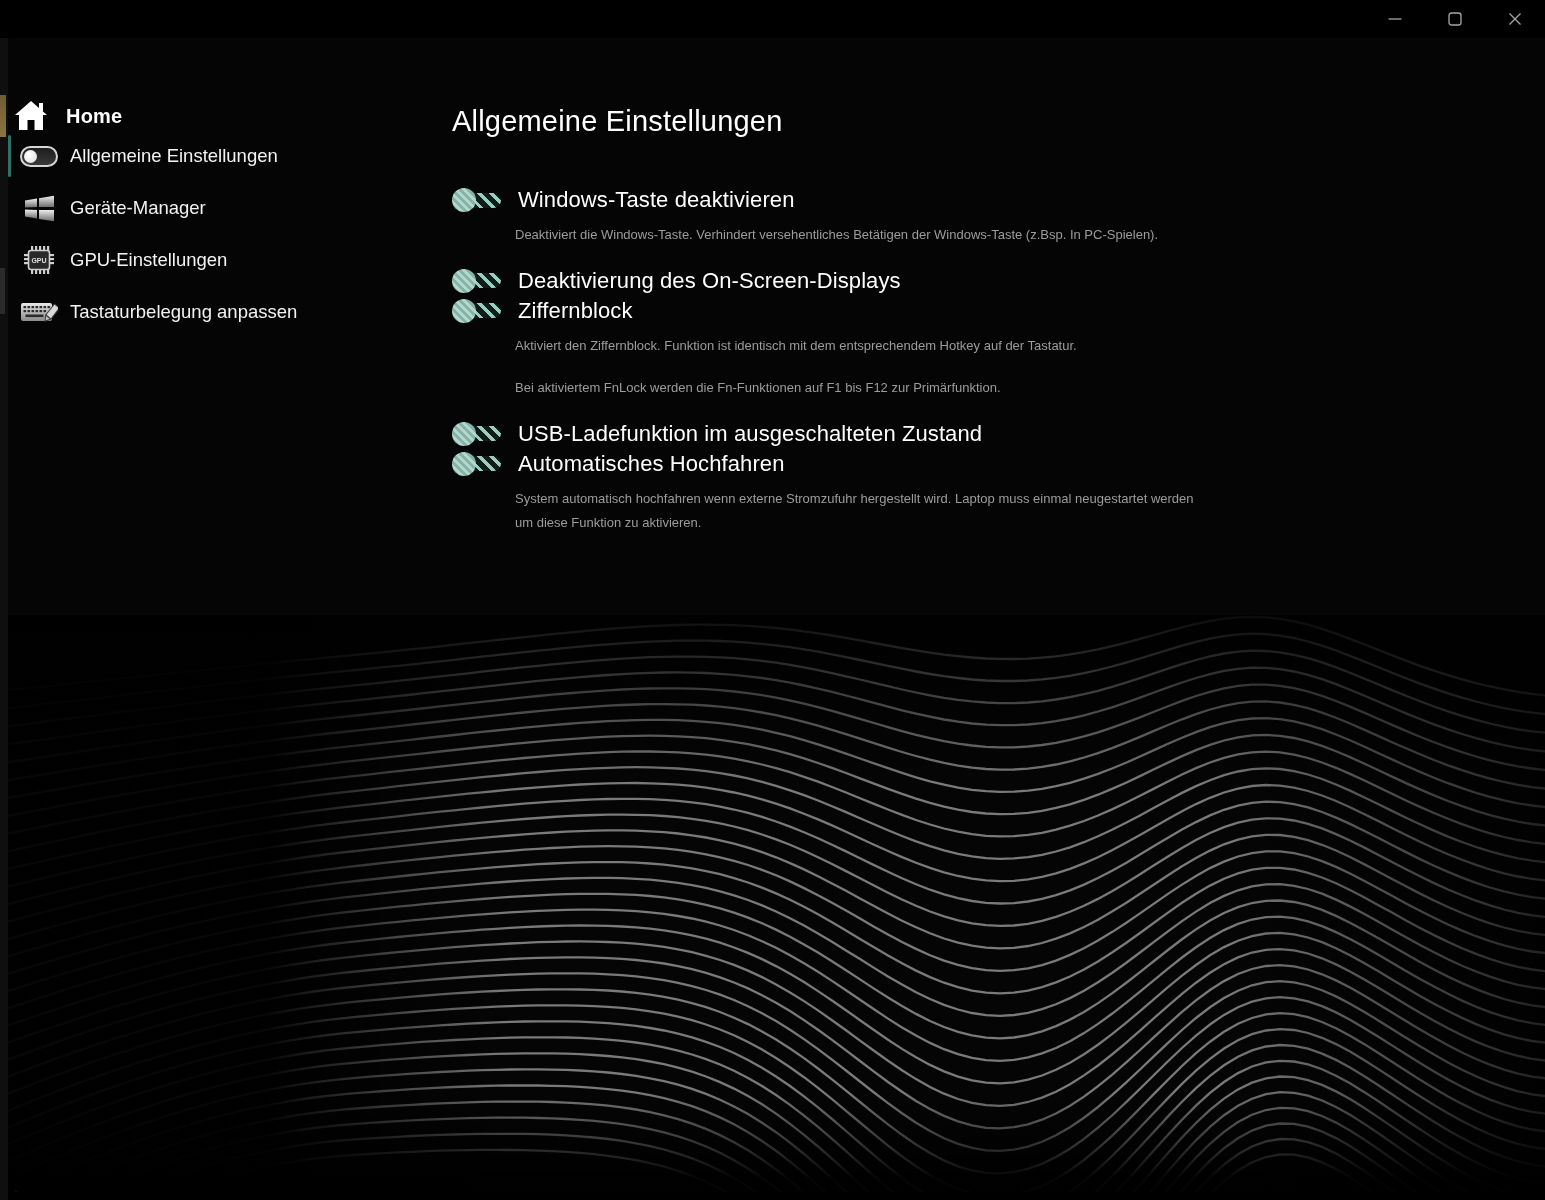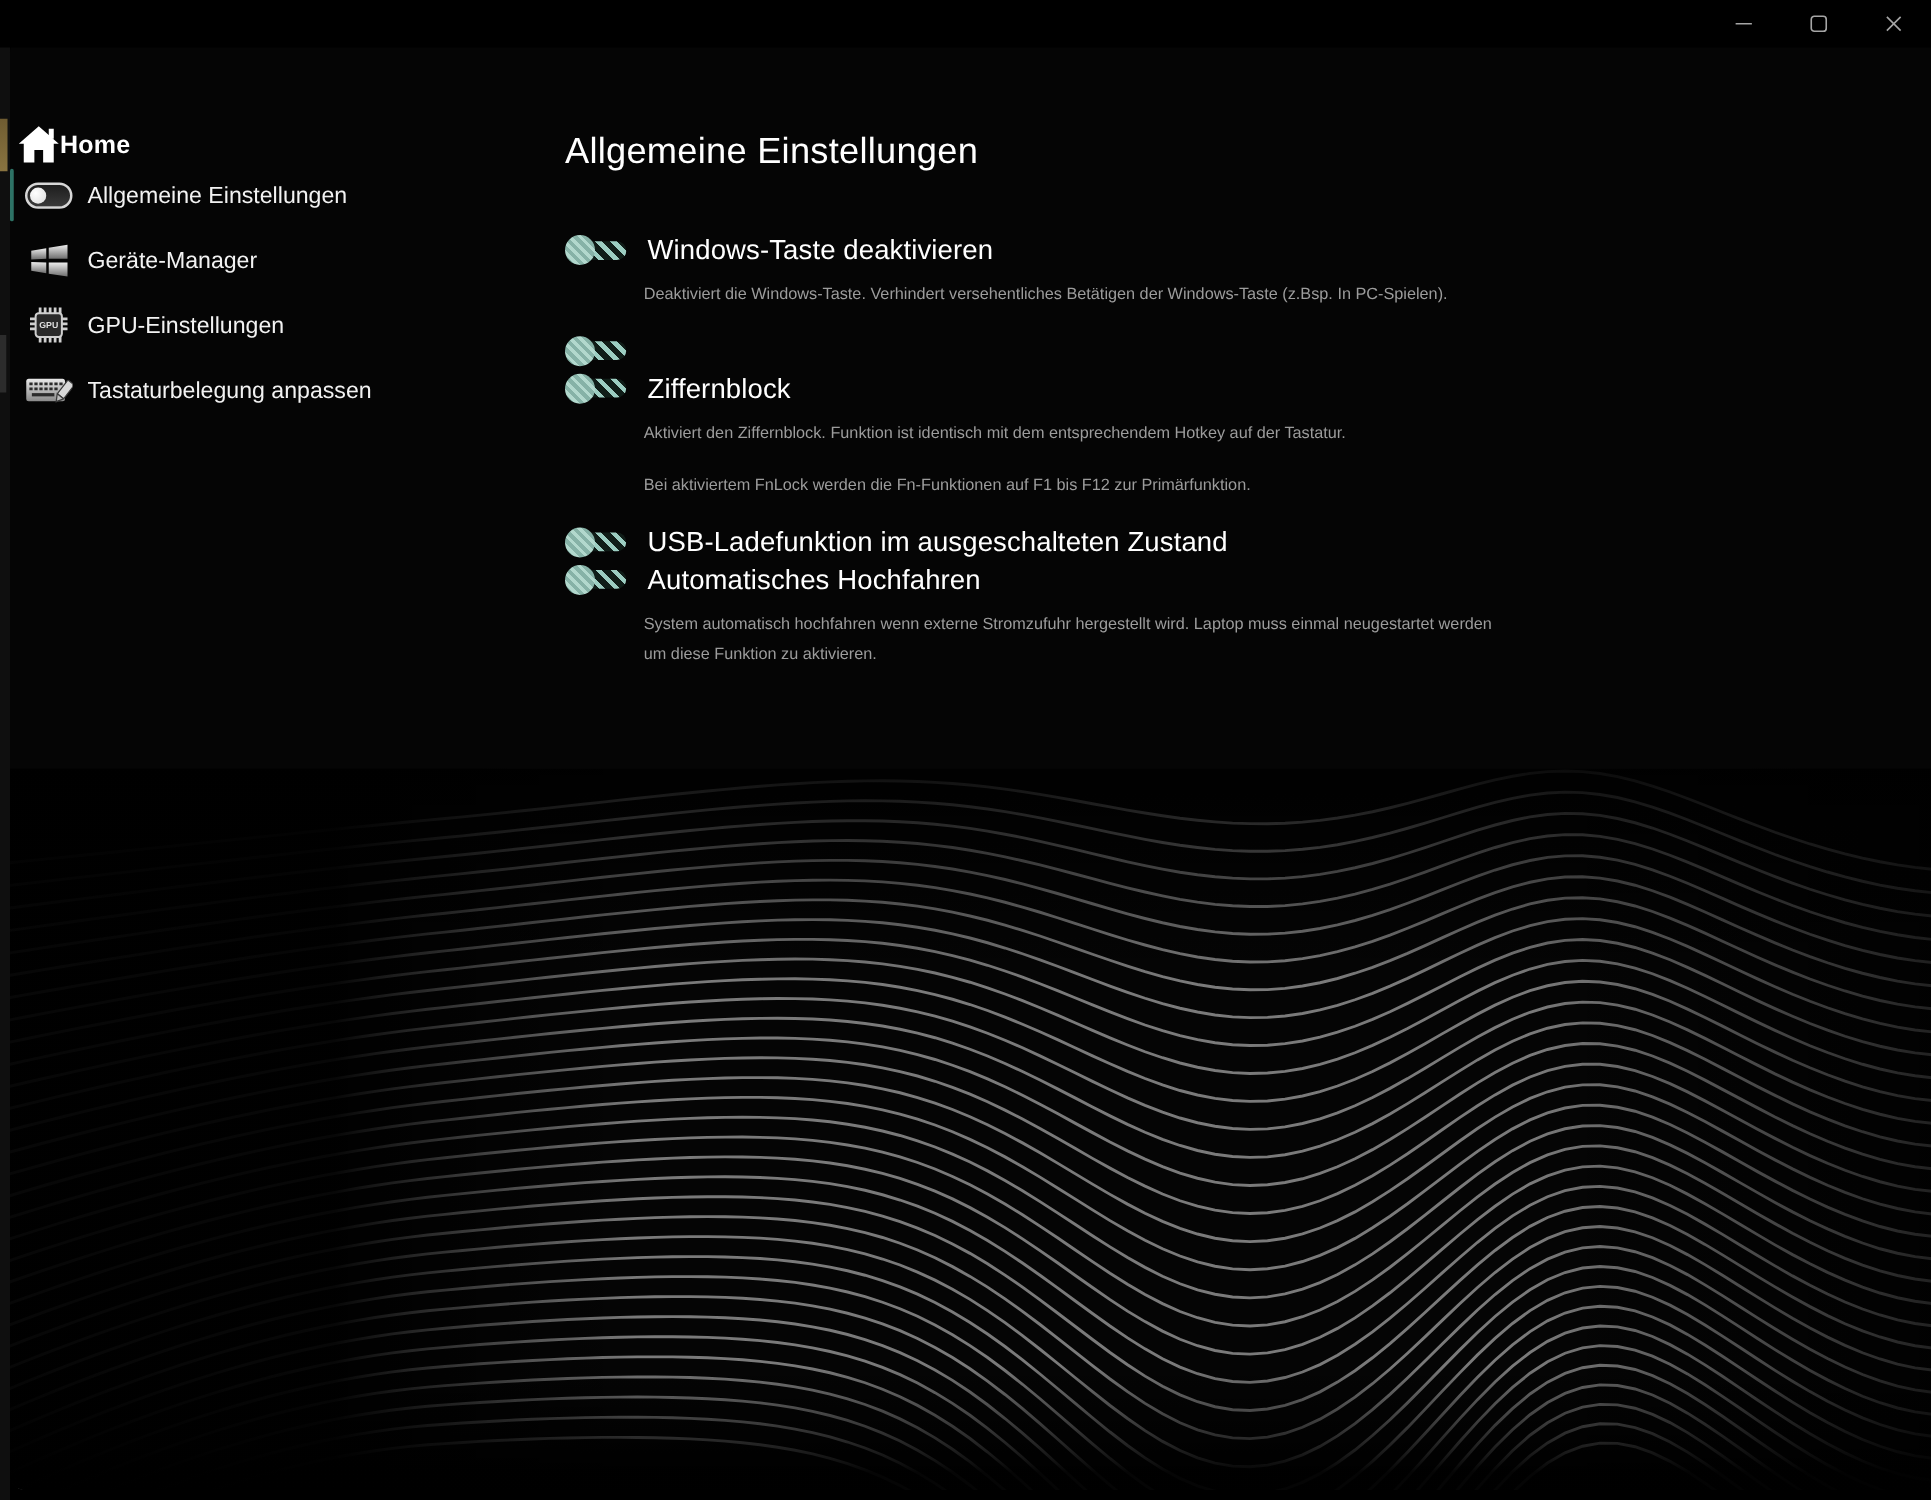--- a/index.html
+++ b/index.html
@@ -35,21 +35,21 @@
     background:linear-gradient(90deg,rgba(0,0,0,.94) 0 52%,rgba(0,0,0,0) 100%);}
   .fadeR{right:0;top:585px;bottom:0;width:320px;
     background:linear-gradient(270deg,rgba(0,0,0,.72),rgba(0,0,0,0));}
   .fadeT{left:0;right:0;top:585px;height:170px;
     background:linear-gradient(180deg,rgba(0,0,0,.9),rgba(0,0,0,0));}
   .fadeB{left:0;right:0;bottom:0;height:100px;
     background:linear-gradient(0deg,rgba(0,0,0,.96) 0 14px,rgba(0,0,0,0));}
 
   
   .sidebar{position:absolute;left:0;top:68px;width:425px;z-index:5;}
-  .home-row{display:flex;align-items:center;height:36px;padding-left:6px;cursor:pointer;}
+  .home-row{display:flex;align-items:center;gap:18px;height:36px;padding-left:6px;cursor:pointer;}
   .home-label{color:#fff;font-size:20px;font-weight:bold;letter-spacing:.2px;}
   .side-heading{color:#fff;font-size:29px;font-weight:bold;margin:20px 0 16px 7px;letter-spacing:.2px;}
   .side-item{position:relative;display:flex;align-items:center;gap:12px;height:44px;
     padding-left:12px;margin-bottom:8px;cursor:pointer;}
   .side-item .icon-box{width:38px;height:34px;display:flex;align-items:center;justify-content:center;}
   .side-item .lbl{color:#f2f2f2;font-size:18.5px;}
   .side-item.selected::before{content:"";position:absolute;left:0;top:1px;height:42px;width:3px;
     background:#2d7265;border-radius:2px;}
   
   .mini-toggle{position:relative;width:38px;height:21px;border:2px solid #d6d6d6;border-radius:12px;
@@ -248,20 +248,21 @@
       <div class="head">
         <span class="toggle"></span>
         <span class="title">Windows-Taste deaktivieren</span>
       </div>
       <div class="desc">Deaktiviert die Windows-Taste. Verhindert versehentliches Betätigen der Windows-Taste (z.Bsp. In PC-Spielen).</div>
     </div>
 
     <div class="setting">
       <div class="head">
         <span class="toggle"></span>
+        <span class="title">Deaktivierung des On-Screen-Displays</span>
       </div>
     </div>
 
     <div class="setting">
       <div class="head">
         <span class="toggle"></span>
         <span class="title">Ziffernblock</span>
       </div>
       <div class="desc">Aktiviert den Ziffernblock. Funktion ist identisch mit dem entsprechendem Hotkey auf der Tastatur.</div>
     </div>

